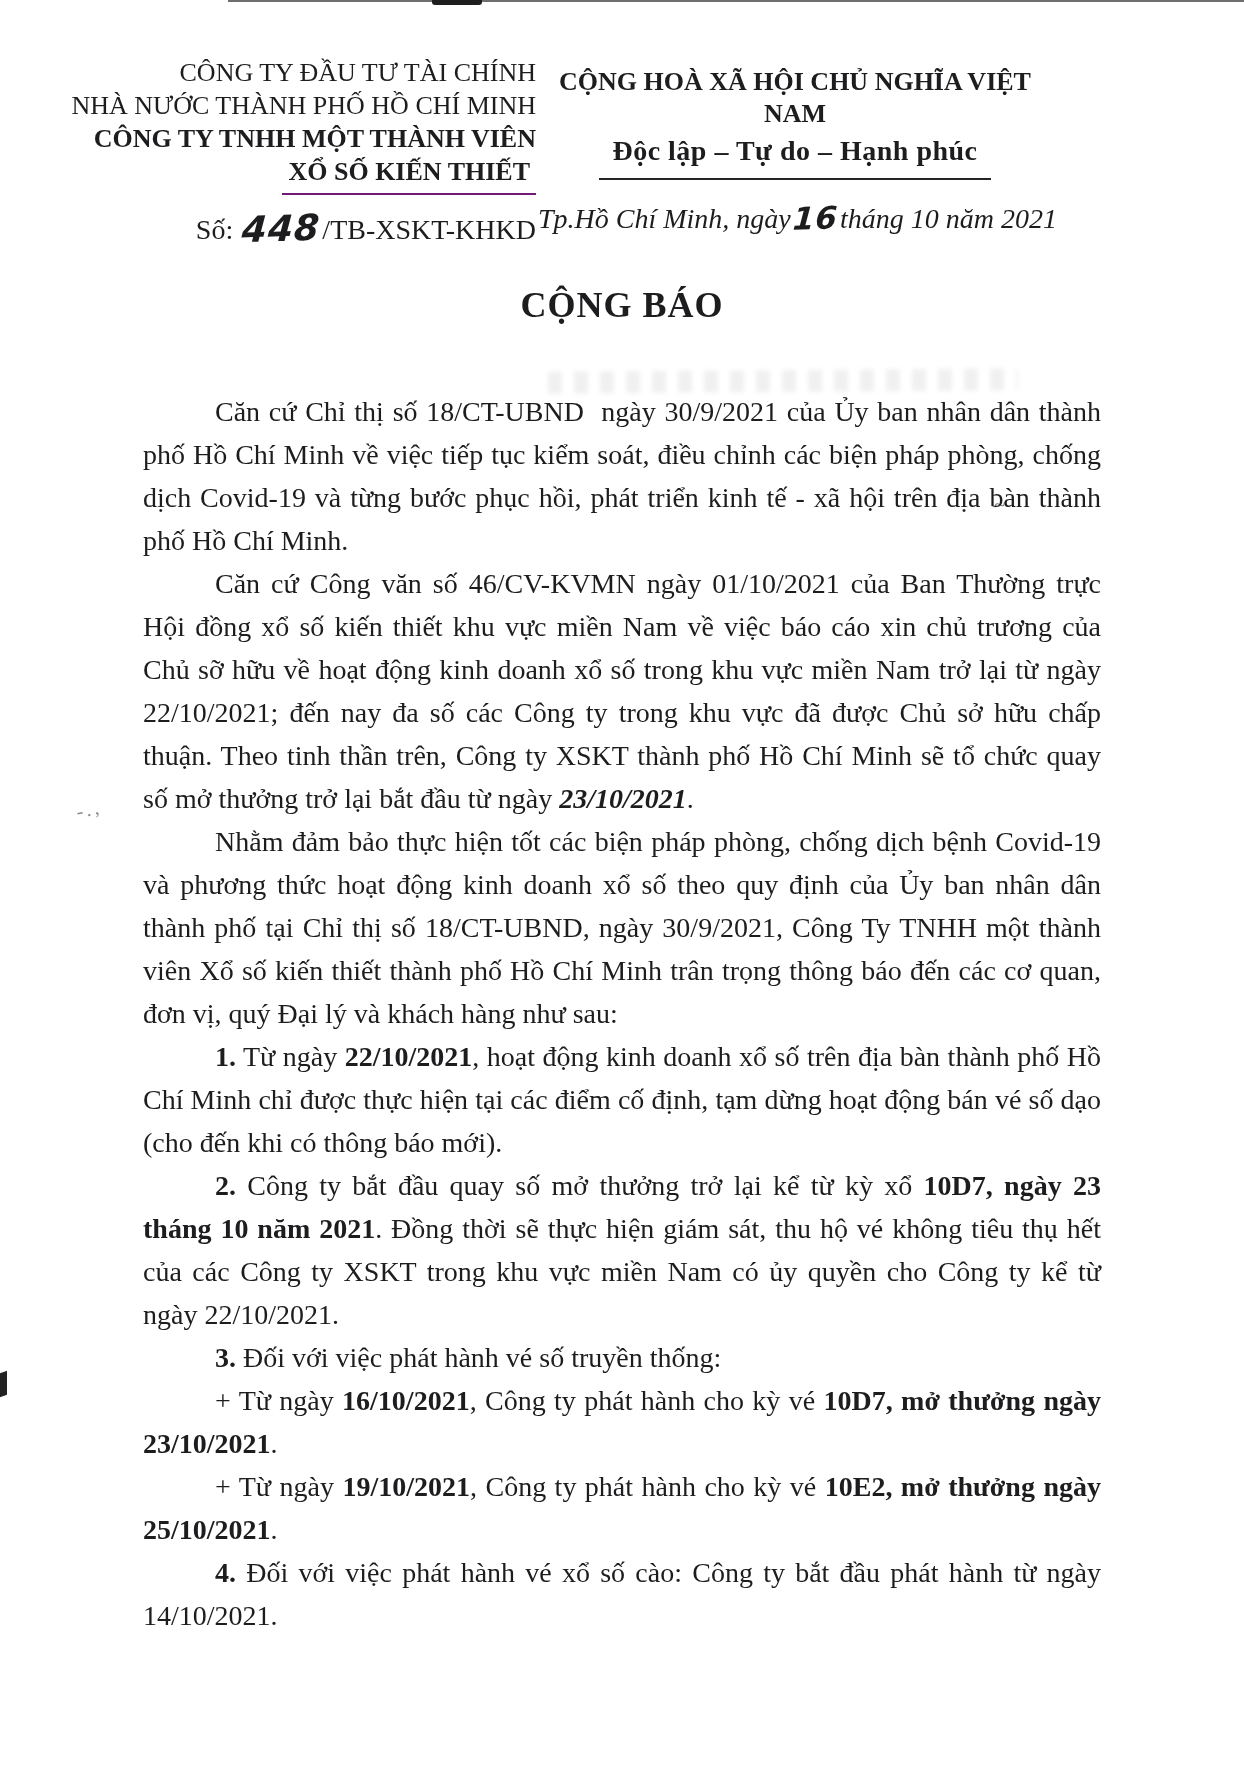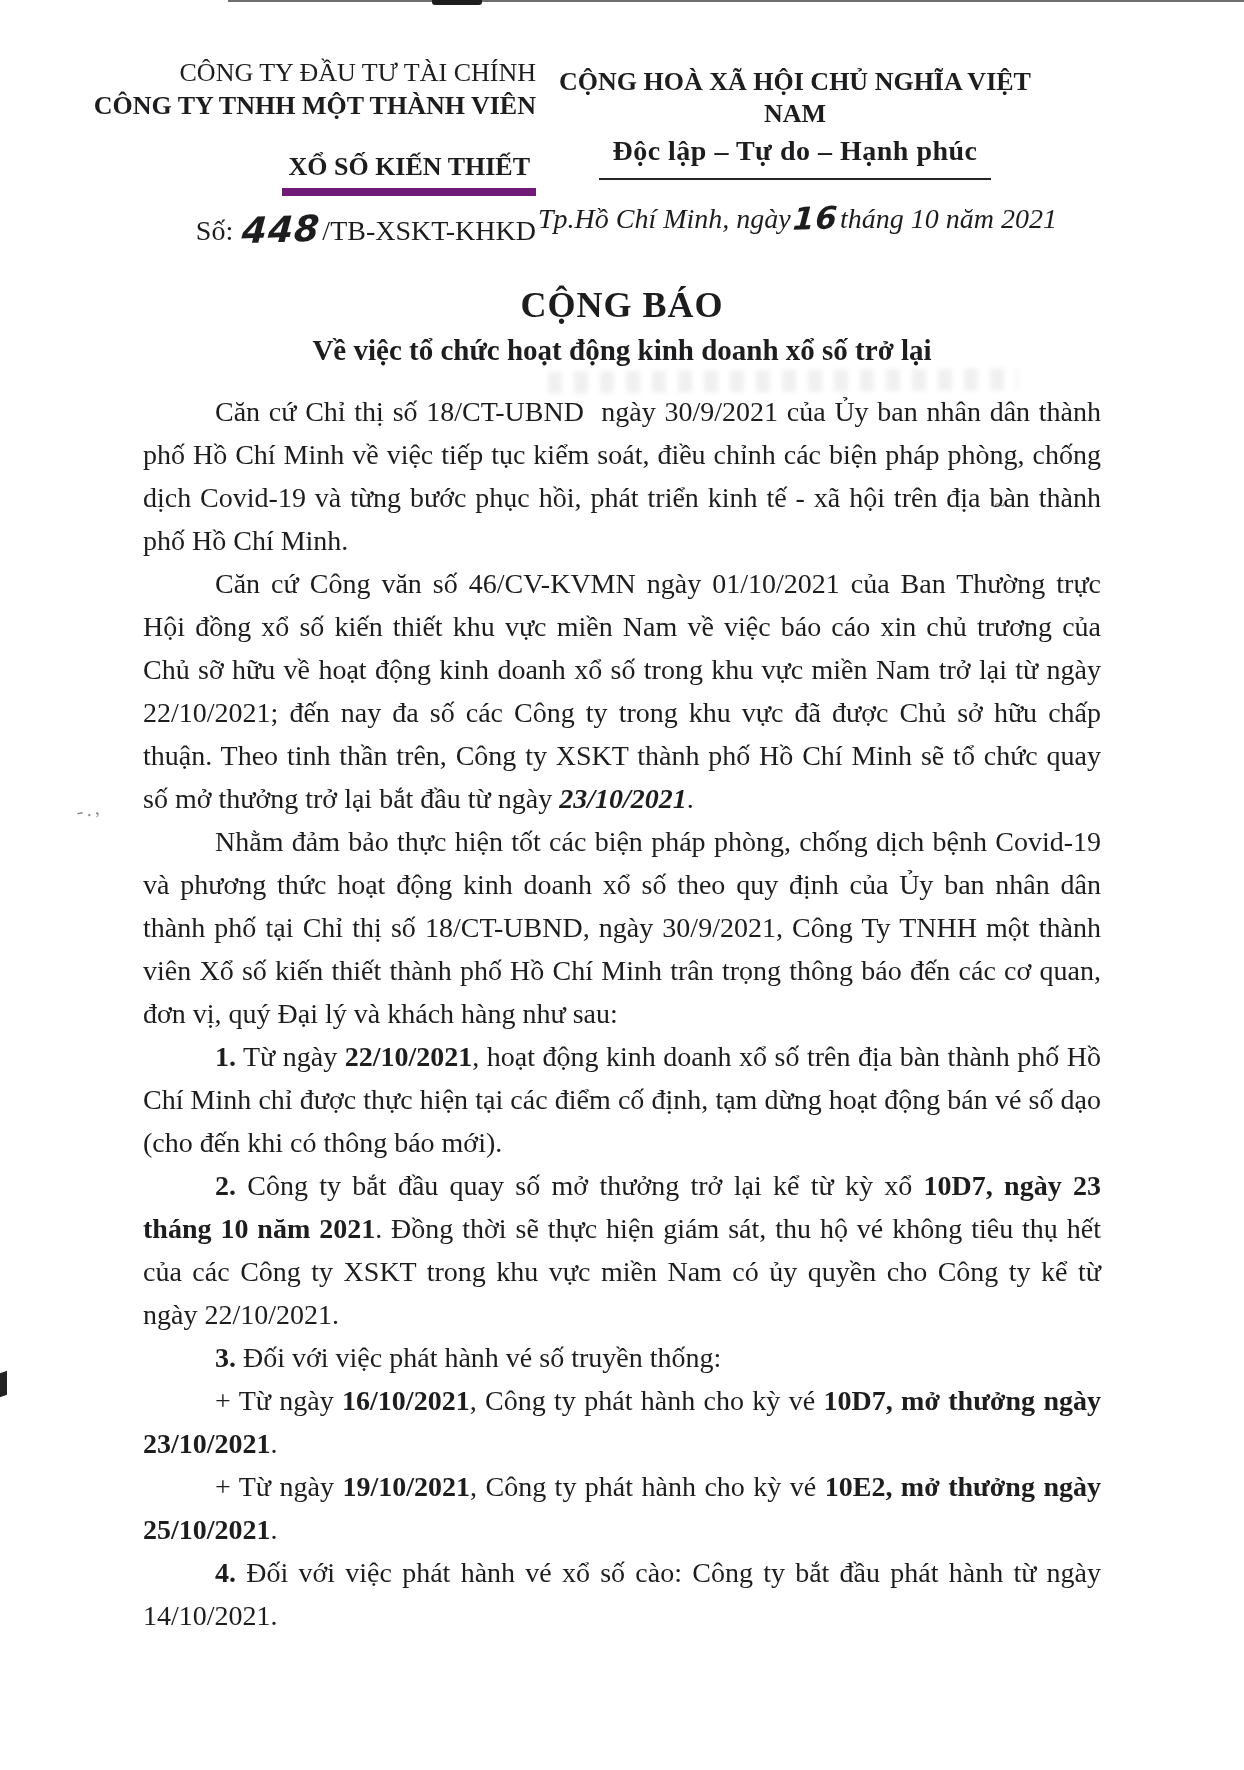--- a/index.html
+++ b/index.html
@@ -24,21 +24,21 @@
   .artifact-tick { position: absolute; top: 798px; left: 76px; color: #8a8a8a; font-size: 20px; letter-spacing: 3px; transform: rotate(-12deg); }
   .artifact-edge { position: absolute; top: 1372px; left: 0; width: 7px; height: 24px; background: #222; transform: skewY(-18deg); }
 
   
   .header-left {
     position: absolute; top: 56px; left: 60px; width: 476px;
     text-align: right; line-height: 33px; font-size: 26px;
   }
   .header-left .reg { font-weight: normal; }
   .header-left .bold { font-weight: bold; }
-  .org-underlined { display: inline-block; border-bottom: 8px solid #701a75; padding: 0 6px 5px 6px; margin-top: 28px; }
+  .org-underlined { display: inline-block; border-bottom: 2px solid #701a75; padding: 0 6px 5px 6px; }
   .doc-number { margin-top: 18px; font-size: 28px; }
 
   .header-right {
     position: absolute; top: 66px; left: 538px; width: 514px;
     text-align: center;
   }
   .national-title { font-weight: bold; font-size: 26px; line-height: 32px; }
   .motto { font-weight: bold; font-size: 28px; line-height: 34px; margin-top: 4px; letter-spacing: .5px; }
   .motto-underline { width: 392px; height: 2px; background: #242424; margin: 10px auto 0 auto; }
   .date-line { margin-top: 20px; font-style: italic; font-size: 28px; white-space: nowrap; }
@@ -74,41 +74,41 @@
 
   <div class="artifact-top-line"></div>
   <div class="artifact-top-blob"></div>
   <div class="artifact-smudge"></div>
   <div class="artifact-tilde">~</div>
   <div class="artifact-tick">-.,</div>
   <div class="artifact-edge"></div>
 
   <div class="header-left">
     <div class="reg">CÔNG TY ĐẦU TƯ TÀI CHÍNH</div>
+    <div class="reg">NHÀ NƯỚC THÀNH PHỐ HỒ CHÍ MINH</div>
     <div class="bold">CÔNG TY TNHH MỘT THÀNH VIÊN</div>
     <div class="bold">
       <span class="org-underlined">XỔ SỐ KIẾN THIẾT</span>
     </div>
     <div class="doc-number">
       <span>Số: </span><span class="handwritten">448</span><span>/TB-XSKT-KHKD</span>
     </div>
   </div>
 
   <div class="header-right">
     <div class="national-title">CỘNG HOÀ XÃ HỘI CHỦ NGHĨA VIỆT NAM</div>
     <div class="motto">Độc lập – Tự do – Hạnh phúc</div>
     <div class="motto-underline"></div>
     <div class="date-line">
       <span>Tp.Hồ Chí Minh, ngày</span><span class="handwritten">16</span><span>tháng 10 năm 2021</span>
     </div>
   </div>
 
   <div class="title-block">
     <div class="doc-title">CỘNG BÁO</div>
-    <div class="doc-subtitle">Về việc tổ chức hoạt động kinh doanh xổ số trở lại</div>
   </div>
 
   <div class="doc-body" id="doc-body">
       <p><span>Căn cứ Chỉ thị số 18/CT-UBND&nbsp; ngày 30/9/2021 của Ủy ban nhân dân thành phố Hồ Chí Minh về việc tiếp tục kiểm soát, điều chỉnh các biện pháp phòng, chống dịch Covid-19 và từng bước phục hồi, phát triển kinh tế - xã hội trên địa bàn thành phố Hồ Chí Minh.</span></p>
       <p><span>Căn cứ Công văn số 46/CV-KVMN ngày 01/10/2021 của Ban Thường trực Hội đồng xổ số kiến thiết khu vực miền Nam về việc báo cáo xin chủ trương của Chủ sỡ hữu về hoạt động kinh doanh xổ số trong khu vực miền Nam trở lại từ ngày 22/10/2021; đến nay đa số các Công ty trong khu vực đã được Chủ sở hữu chấp thuận. Theo tinh thần trên, Công ty XSKT thành phố Hồ Chí Minh sẽ tổ chức quay số mở thưởng trở lại bắt đầu từ ngày </span><span class="b i">23/10/2021</span><span>.</span></p>
       <p><span>Nhằm đảm bảo thực hiện tốt các biện pháp phòng, chống dịch bệnh Covid-19 và phương thức hoạt động kinh doanh xổ số theo quy định của Ủy ban nhân dân thành phố tại Chỉ thị số 18/CT-UBND, ngày 30/9/2021, Công Ty TNHH một thành viên Xổ số kiến thiết thành phố Hồ Chí Minh trân trọng thông báo đến các cơ quan, đơn vị, quý Đại lý và khách hàng như sau:</span></p>
       <p><span class="b">1.</span><span> Từ ngày </span><span class="b">22/10/2021</span><span>, hoạt động kinh doanh xổ số trên địa bàn thành phố Hồ Chí Minh chỉ được thực hiện tại các điểm cố định, tạm dừng hoạt động bán vé số dạo (cho đến khi có thông báo mới).</span></p>
       <p><span class="b">2.</span><span> Công ty bắt đầu quay số mở thưởng trở lại kể từ kỳ xổ </span><span class="b">10D7, ngày 23 tháng 10 năm 2021</span><span>. Đồng thời sẽ thực hiện giám sát, thu hộ vé không tiêu thụ hết của các Công ty XSKT trong khu vực miền Nam có ủy quyền cho Công ty kể từ ngày 22/10/2021.</span></p>
       <p><span class="b">3.</span><span> Đối với việc phát hành vé số truyền thống:</span></p>
       <p><span>+ Từ ngày </span><span class="b">16/10/2021</span><span>, Công ty phát hành cho kỳ vé </span><span class="b">10D7, mở thưởng ngày 23/10/2021</span><span>.</span></p>

